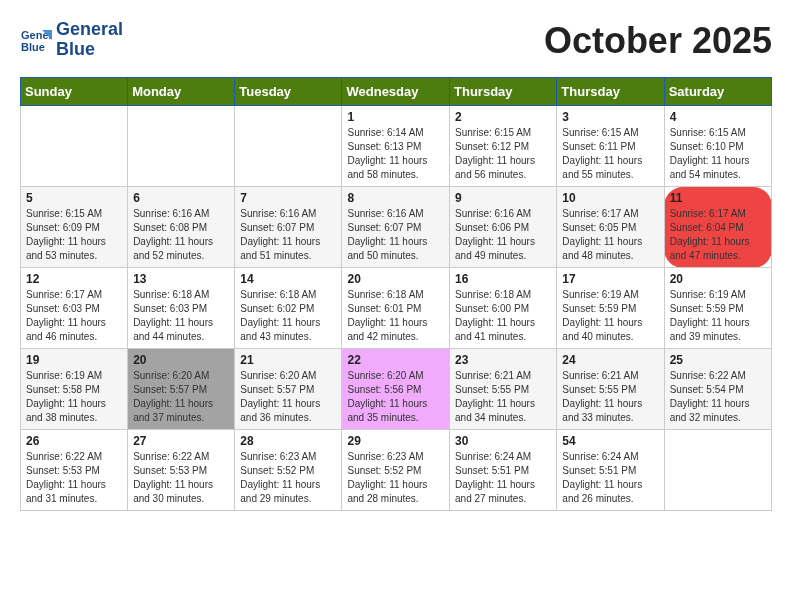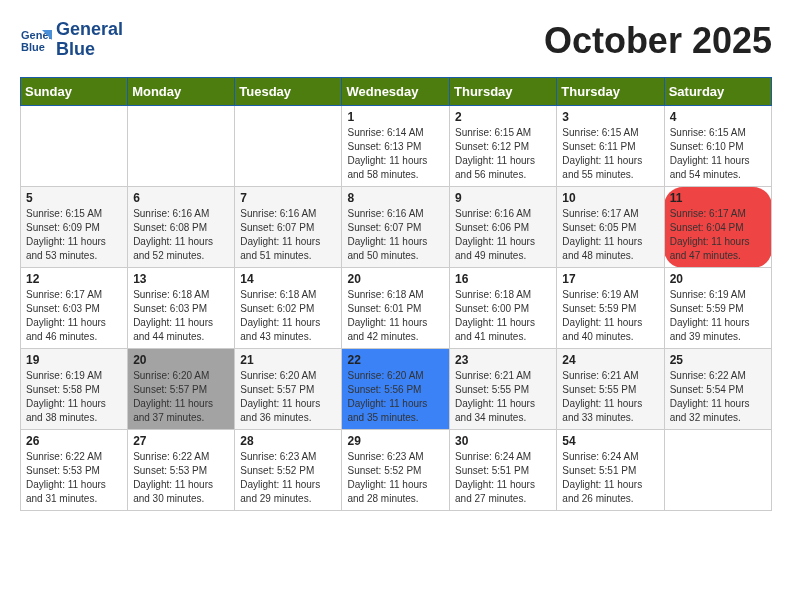--- a/index.html
+++ b/index.html
@@ -251,21 +251,21 @@
           <div class="day-info" style="white-space: pre-line;">Sunrise: 6:20 AM
 Sunset: 5:57 PM
 Daylight: 11 hours and 37 minutes.</div>
         </td>
         <td style="background: rgb(245, 245, 245);">
           <span class="day-number">21</span>
           <div class="day-info" style="white-space: pre-line;">Sunrise: 6:20 AM
 Sunset: 5:57 PM
 Daylight: 11 hours and 36 minutes.</div>
         </td>
-        <td style="background: #3b82f6;">
+        <td style="background: #f0abfc;">
           <span class="day-number">22</span>
           <div class="day-info" style="white-space: pre-line;">Sunrise: 6:20 AM
 Sunset: 5:56 PM
 Daylight: 11 hours and 35 minutes.</div>
         </td>
         <td style="background: rgb(245, 245, 245);">
           <span class="day-number">23</span>
           <div class="day-info" style="white-space: pre-line;">Sunrise: 6:21 AM
 Sunset: 5:55 PM
 Daylight: 11 hours and 34 minutes.</div>

